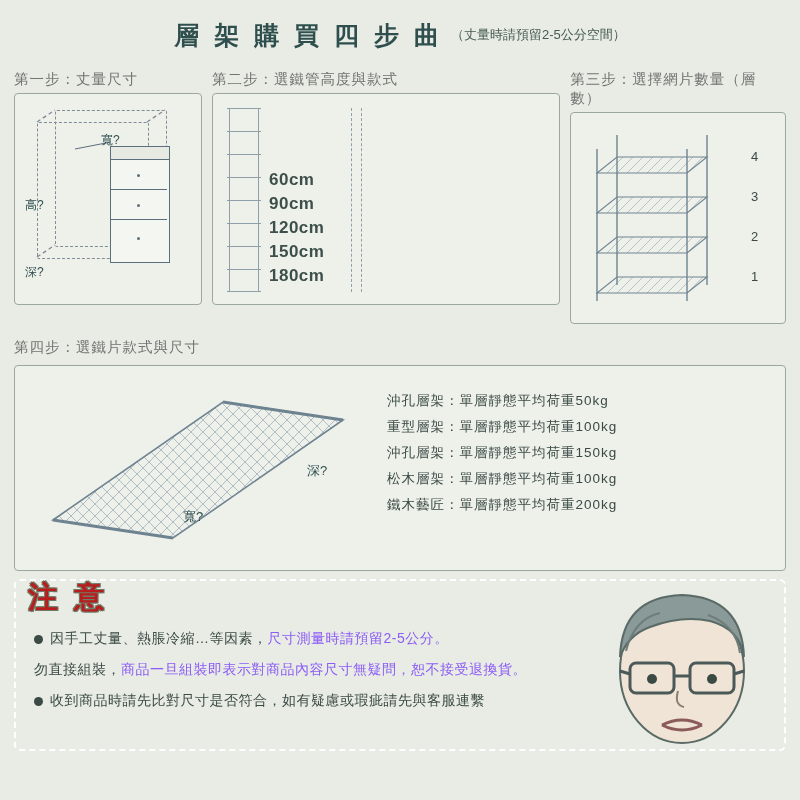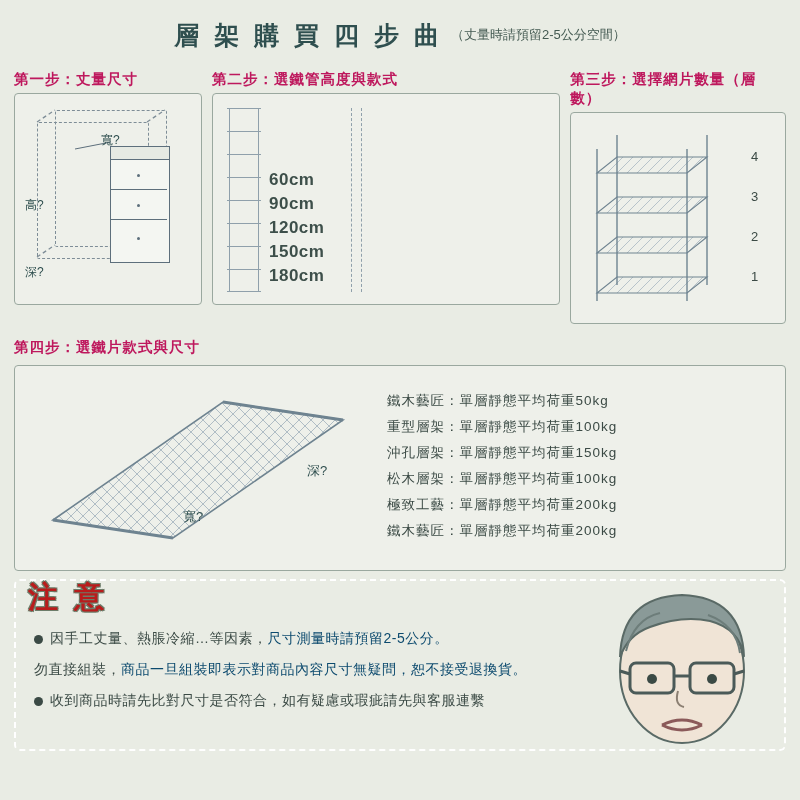--- a/index.html
+++ b/index.html
@@ -15,21 +15,21 @@
 
   
   .header{height:70px;display:flex;align-items:center;justify-content:center;}
   .header-title{
     font-size:25px;letter-spacing:4px;color:#2f4f4f;font-weight:bold;
   }
   .header-note{font-size:13px;color:#445a52;margin-left:8px;letter-spacing:0px;}
 
   
   .step-label{
-    font-size:14.5px;color:#be185d;font-weight:bold;letter-spacing:1px;
+    font-size:14.5px;color:#737373;font-weight:normal;letter-spacing:1px;
     margin-bottom:4px;
   }
 
   
   .top-row{display:flex;gap:10px;align-items:flex-start;}
   .col-a{width:190px;}
   .col-b{width:352px;}
   .col-c{width:218px;}
 
   .panel{
@@ -82,21 +82,21 @@
     box-sizing:border-box;
   }
   .notice-title{
     position:absolute;left:12px;top:-4px;font-size:30px;font-weight:bold;
     color:#b91c1c;letter-spacing:4px;
     text-shadow:-1px -1px 0 #6d7d6a,1px -1px 0 #6d7d6a,-1px 1px 0 #6d7d6a,1px 1px 0 #6d7d6a;
   }
   .notice-lines{position:absolute;left:18px;top:42px;width:560px;}
   .nline{font-size:14px;line-height:31px;color:#3b4a45;letter-spacing:0.5px;}
   .bullet{display:inline-block;width:9px;height:9px;border-radius:50%;background:#3b4a45;margin-right:7px;vertical-align:middle;}
-  .em{color:#0c4a6e;}
+  .em{color:#8b5cf6;}
 
   .face{position:absolute;right:14px;bottom:0;width:180px;height:170px;}
 </style>
 </head>
 <body>
 
 <div class="page">
 
   <div class="header">
     <div class="header-title">層 架 購 買 四 步 曲</div>
@@ -219,25 +219,24 @@
           </pattern>
         </defs>
         <polygon points="30,148 200,30 320,48 150,166" fill="url(#mesh2)" stroke="#6e8390" stroke-width="1.6"></polygon>
         <line x1="30" y1="148" x2="150" y2="166" stroke="#6e8390" stroke-width="3"></line>
         <line x1="200" y1="30" x2="320" y2="48" stroke="#6e8390" stroke-width="3"></line>
       </svg>
       <div class="lbl" style="left:292px;top:96px;font-size:13px;">深?</div>
       <div class="lbl" style="left:168px;top:142px;font-size:13px;">寬?</div>
 
       <div class="spec-list">
-        <div>鐵木藝匠：單層靜態平均荷重50kg</div>
+        <div>沖孔層架：單層靜態平均荷重50kg</div>
         <div>重型層架：單層靜態平均荷重100kg</div>
         <div>沖孔層架：單層靜態平均荷重150kg</div>
         <div>松木層架：單層靜態平均荷重100kg</div>
-        <div>極致工藝：單層靜態平均荷重200kg</div>
         <div>鐵木藝匠：單層靜態平均荷重200kg</div>
       </div>
     </div>
   </div>
 
   <div class="notice">
     <div class="notice-title">注 意</div>
     <div class="notice-lines">
       <div class="nline">
         <span class="bullet"></span><span>因手工丈量、熱脹冷縮…等因素，</span><span class="em">尺寸測量時請預留2-5公分。</span>

